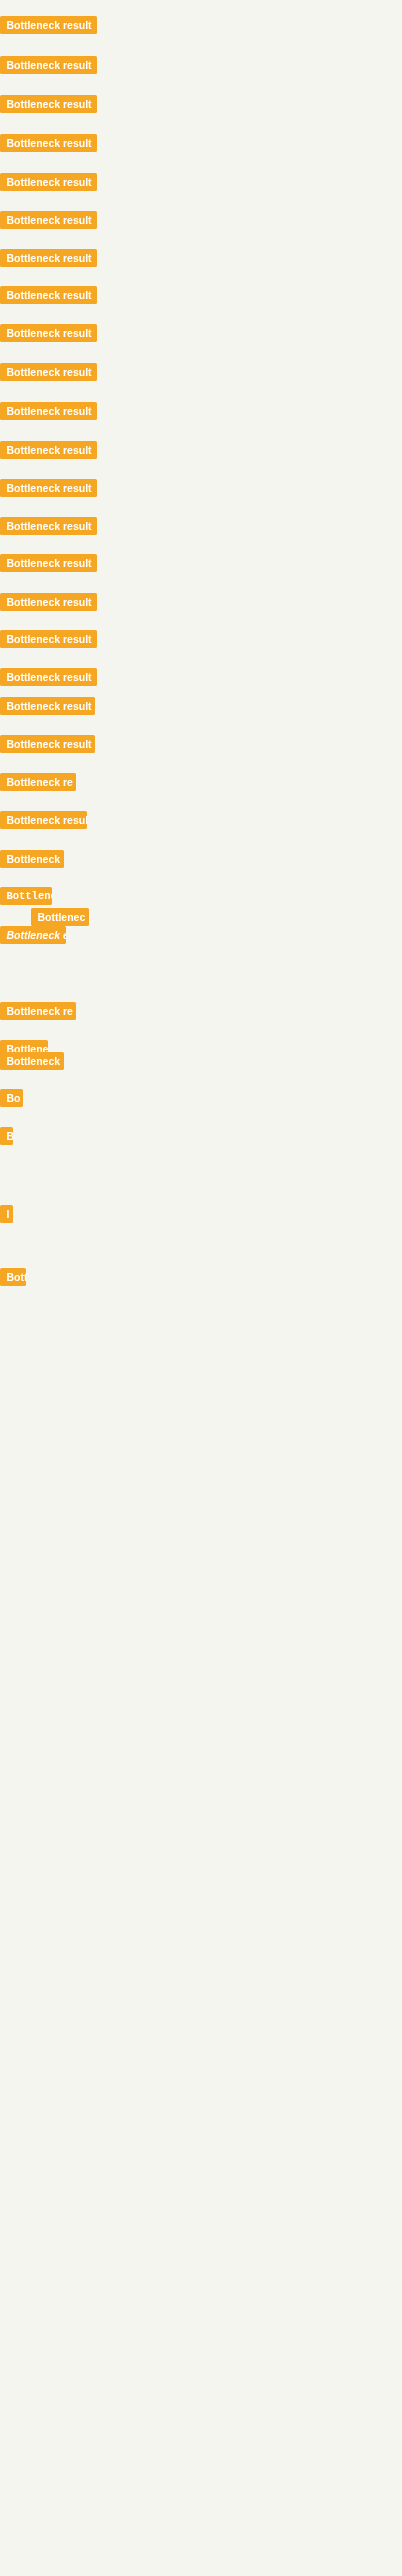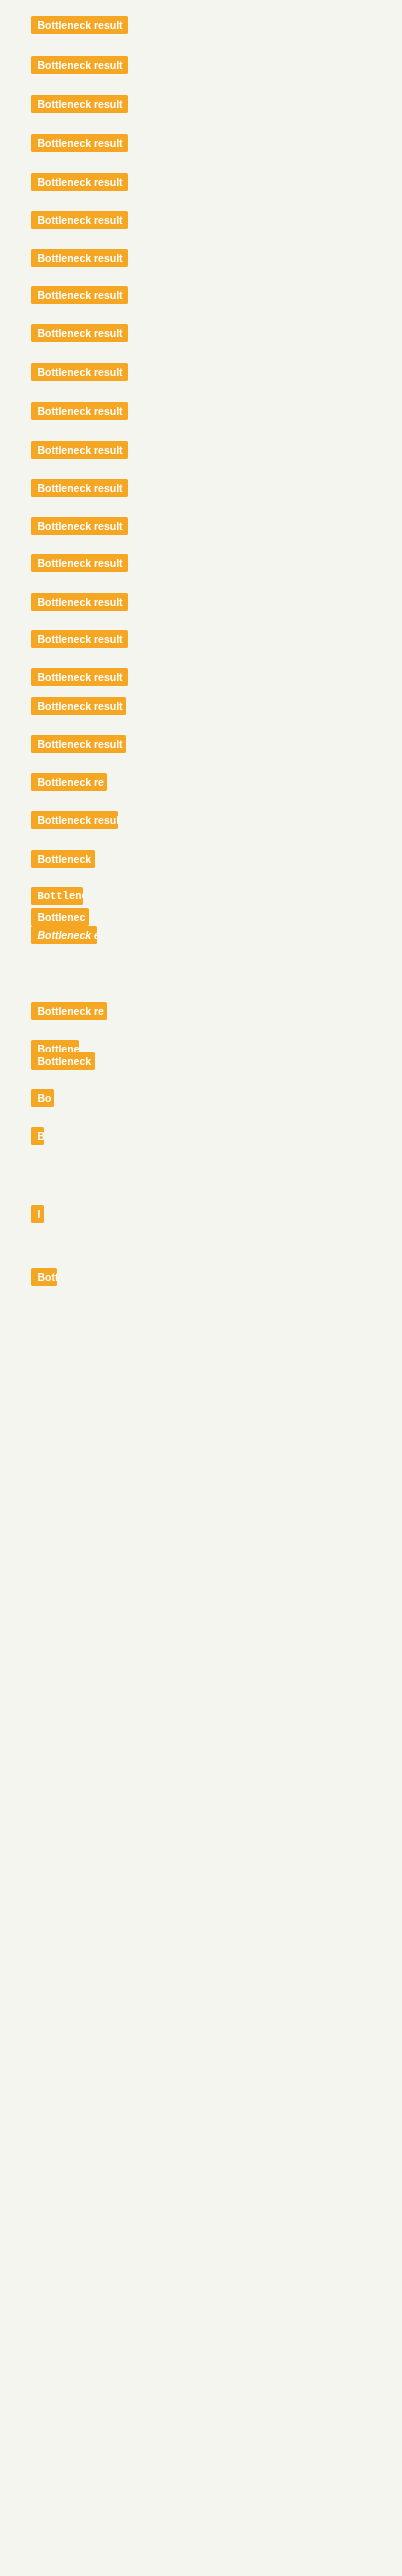--- a/index.html
+++ b/index.html
@@ -33,21 +33,20 @@
     .bottleneck-label {
       display: inline-block;
       background-color: #f5a623;
       color: #fff;
       font-size: 10.5px;
       font-weight: bold;
       padding: 3.2px 6.4px;
       border-radius: 1.6px;
       white-space: nowrap;
       overflow: hidden;
-      margin-left: 31px;
     }
   </style>
 </head>
 <body>
 
 <div class="site-title"></div>
 
 <div id="items-container" style="position:relative; width:403px; height:2576px; top:0;">
 <div class="bottleneck-item" style="top: 6.4px; left: 0px;"><span class="bottleneck-label" style="max-width: 97px; width: 97px;">Bottleneck result</span></div>
     <div class="bottleneck-item" style="top: 46px; left: 0px;"><span class="bottleneck-label" style="max-width: 97px; width: 97px;">Bottleneck result</span></div>
@@ -67,21 +66,21 @@
     <div class="bottleneck-item" style="top: 583px; left: 0px;"><span class="bottleneck-label" style="max-width: 97px; width: 97px;">Bottleneck result</span></div>
     <div class="bottleneck-item" style="top: 620px; left: 0px;"><span class="bottleneck-label" style="max-width: 97px; width: 97px;">Bottleneck result</span></div>
     <div class="bottleneck-item" style="top: 658px; left: 0px;"><span class="bottleneck-label" style="max-width: 97px; width: 97px;">Bottleneck result</span></div>
     <div class="bottleneck-item" style="top: 687px; left: 0px;"><span class="bottleneck-label" style="max-width: 95px; width: 95px;">Bottleneck result</span></div>
     <div class="bottleneck-item" style="top: 725px; left: 0px;"><span class="bottleneck-label" style="max-width: 95px; width: 95px;">Bottleneck result</span></div>
     <div class="bottleneck-item" style="top: 763px; left: 0px;"><span class="bottleneck-label" style="max-width: 76px; width: 76px;">Bottleneck re</span></div>
     <div class="bottleneck-item" style="top: 801px; left: 0px;"><span class="bottleneck-label" style="max-width: 87px; width: 87px;">Bottleneck result</span></div>
     <div class="bottleneck-item" style="top: 840px; left: 0px;"><span class="bottleneck-label" style="max-width: 64px; width: 64px;">Bottleneck</span></div>
     <div class="bottleneck-item" style="top: 877px; left: 0px;"><span class="bottleneck-label" style="max-width: 52px; width: 70px; font-family: Liberation Mono, monospace;">Bottlene</span></div>
     <div class="bottleneck-item" style="top: 916px; left: 0px; font-style: italic;"><span class="bottleneck-label" style="max-width: 66px; width: 66px;">Bottleneck e</span></div>
-    <div class="bottleneck-item" style="top: 898px; left: 0px;"><span class="bottleneck-label" style="max-width: 58px; width: 58px;">Bottlenec</span></div>
+    <div class="bottleneck-item" style="top: 898px; left: 0px; padding-left: 31px;"><span class="bottleneck-label" style="max-width: 58px; width: 58px;">Bottlenec</span></div>
     <div class="bottleneck-item" style="top: 992px; left: 0px;"><span class="bottleneck-label" style="max-width: 76px; width: 76px;">Bottleneck re</span></div>
     <div class="bottleneck-item" style="top: 1030px; left: 0px;"><span class="bottleneck-label" style="max-width: 48px; width: 48px;">Bottlene</span></div>
     <div class="bottleneck-item" style="top: 1042px; left: 0px;"><span class="bottleneck-label" style="max-width: 64px; width: 64px;">Bottleneck</span></div>
     <div class="bottleneck-item" style="top: 1079px; left: 0px;"><span class="bottleneck-label" style="max-width: 22.5px; width: 22.5px;">Bo</span></div>
     <div class="bottleneck-item" style="top: 1117px; left: 0px;"><span class="bottleneck-label" style="max-width: 11.3px; width: 11.3px;">B</span></div>
     <div class="bottleneck-item" style="top: 1156px; left: 0px;"></div>
     <div class="bottleneck-item" style="top: 1195px; left: 0px;"><span class="bottleneck-label" style="max-width: 6.4px; width: 6.4px;">I</span></div>
     <div class="bottleneck-item" style="top: 1258px; left: 0px;"><span class="bottleneck-label" style="max-width: 26px; width: 26px;">Bott</span></div>
   </div>
 

